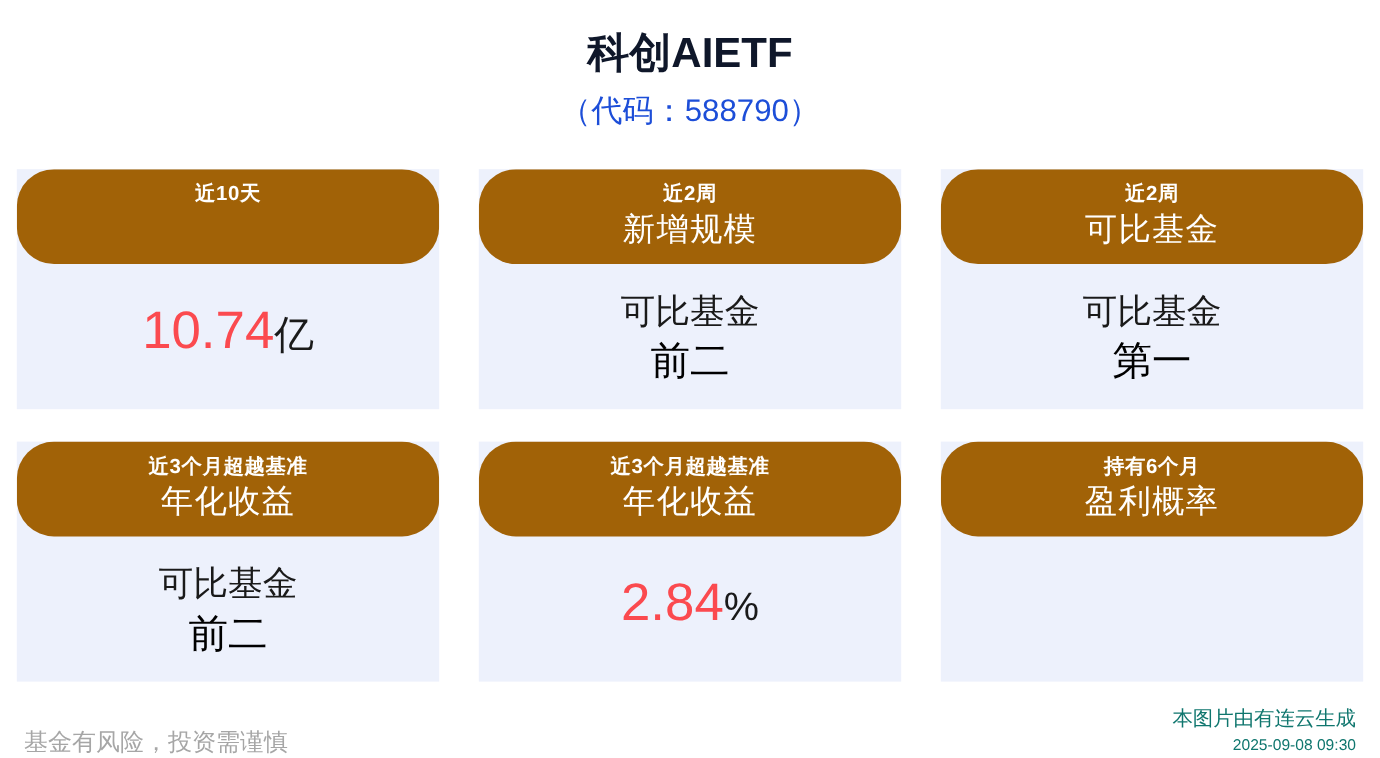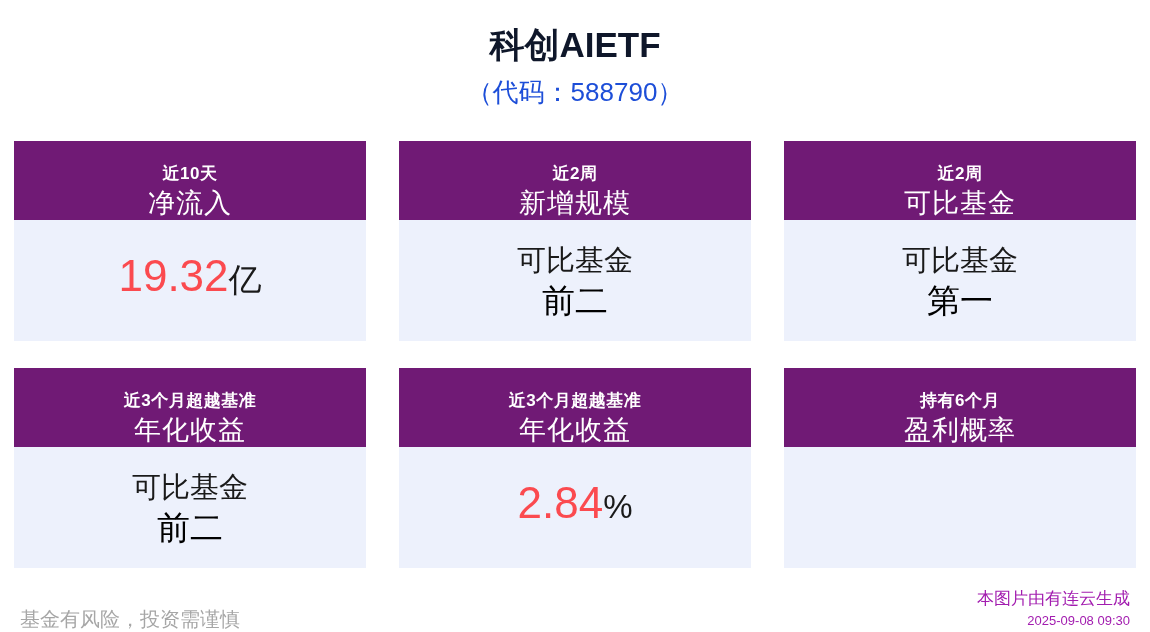--- a/index.html
+++ b/index.html
@@ -47,26 +47,27 @@
     grid-template-columns: repeat(3, 352px);
     grid-column-gap: 33px;
     grid-row-gap: 27px;
   }
   .stat-card {
     width: 352px;
     background: #edf1fc;
     overflow: hidden;
   }
   .card-header {
-    background: #701a75;
+    background: #a16207;
     height: 79px;
     box-sizing: border-box;
-    padding-top: 22px;
+    padding-top: 10px;
     text-align: center;
     color: #ffffff;
+    border-radius: 31px;
   }
   .card-header-sub {
     font-size: 17px;
     font-weight: bold;
     line-height: 22px;
     display: block;
     letter-spacing: 0.5px;
   }
   .card-header-main {
     font-size: 27px;
@@ -128,21 +129,21 @@
     align-items: flex-end;
     justify-content: space-between;
   }
   .footer-disclaimer {
     color: #a6a6a6;
     font-size: 20px;
     line-height: 26px;
   }
   .footer-right {
     text-align: right;
-    color: #a21caf;
+    color: #0f766e;
   }
   .footer-source {
     font-size: 17px;
     line-height: 22px;
     display: block;
   }
   .footer-timestamp {
     font-size: 13px;
     line-height: 22px;
     display: block;
@@ -154,25 +155,24 @@
 <div class="title-block">
   <div class="fund-title">科创AIETF</div>
   <div class="fund-code">（代码：588790）</div>
 </div>
 
 <div class="card-grid">
 
   <div class="stat-card">
     <div class="card-header">
       <span class="card-header-sub">近10天</span>
-      <span class="card-header-main">净流入</span>
     </div>
     <div class="card-body">
       <div class="value-line">
-        <span class="value-number">19.32</span><span class="value-unit">亿</span>
+        <span class="value-number">10.74</span><span class="value-unit">亿</span>
       </div>
 
     </div>
   </div>
 
   <div class="stat-card">
     <div class="card-header">
       <span class="card-header-sub">近2周</span>
       <span class="card-header-main">新增规模</span>
     </div>

